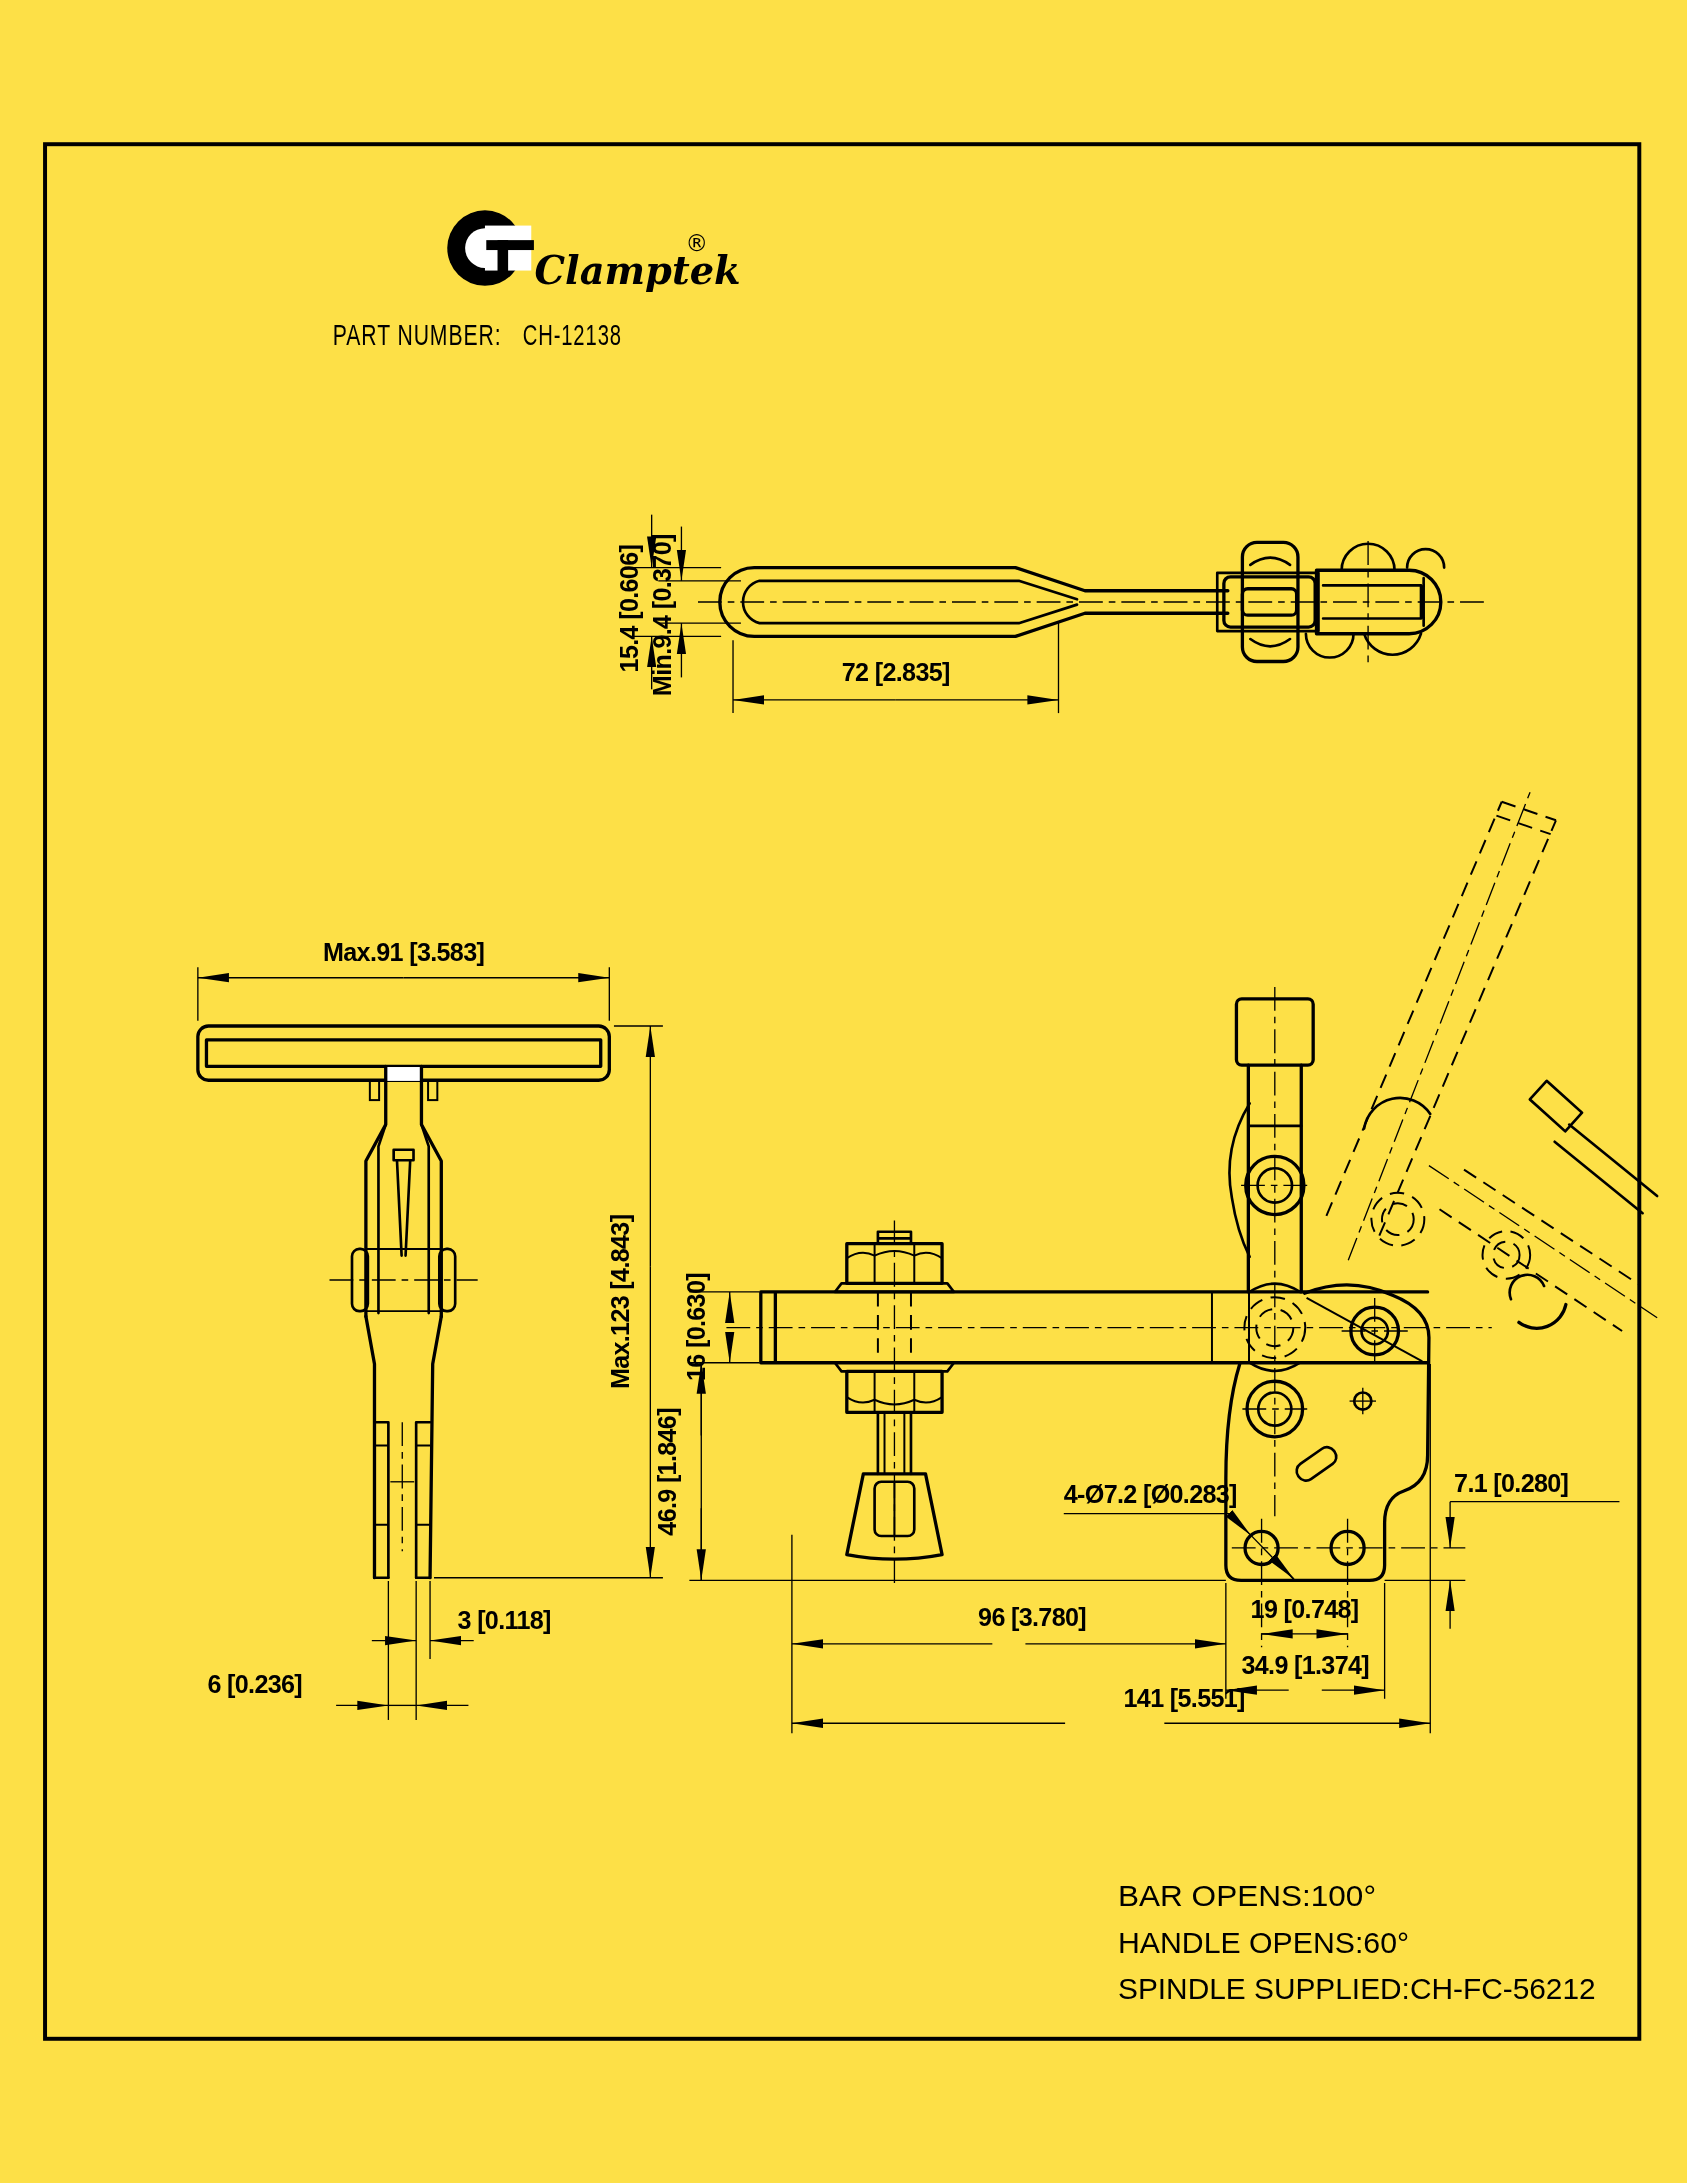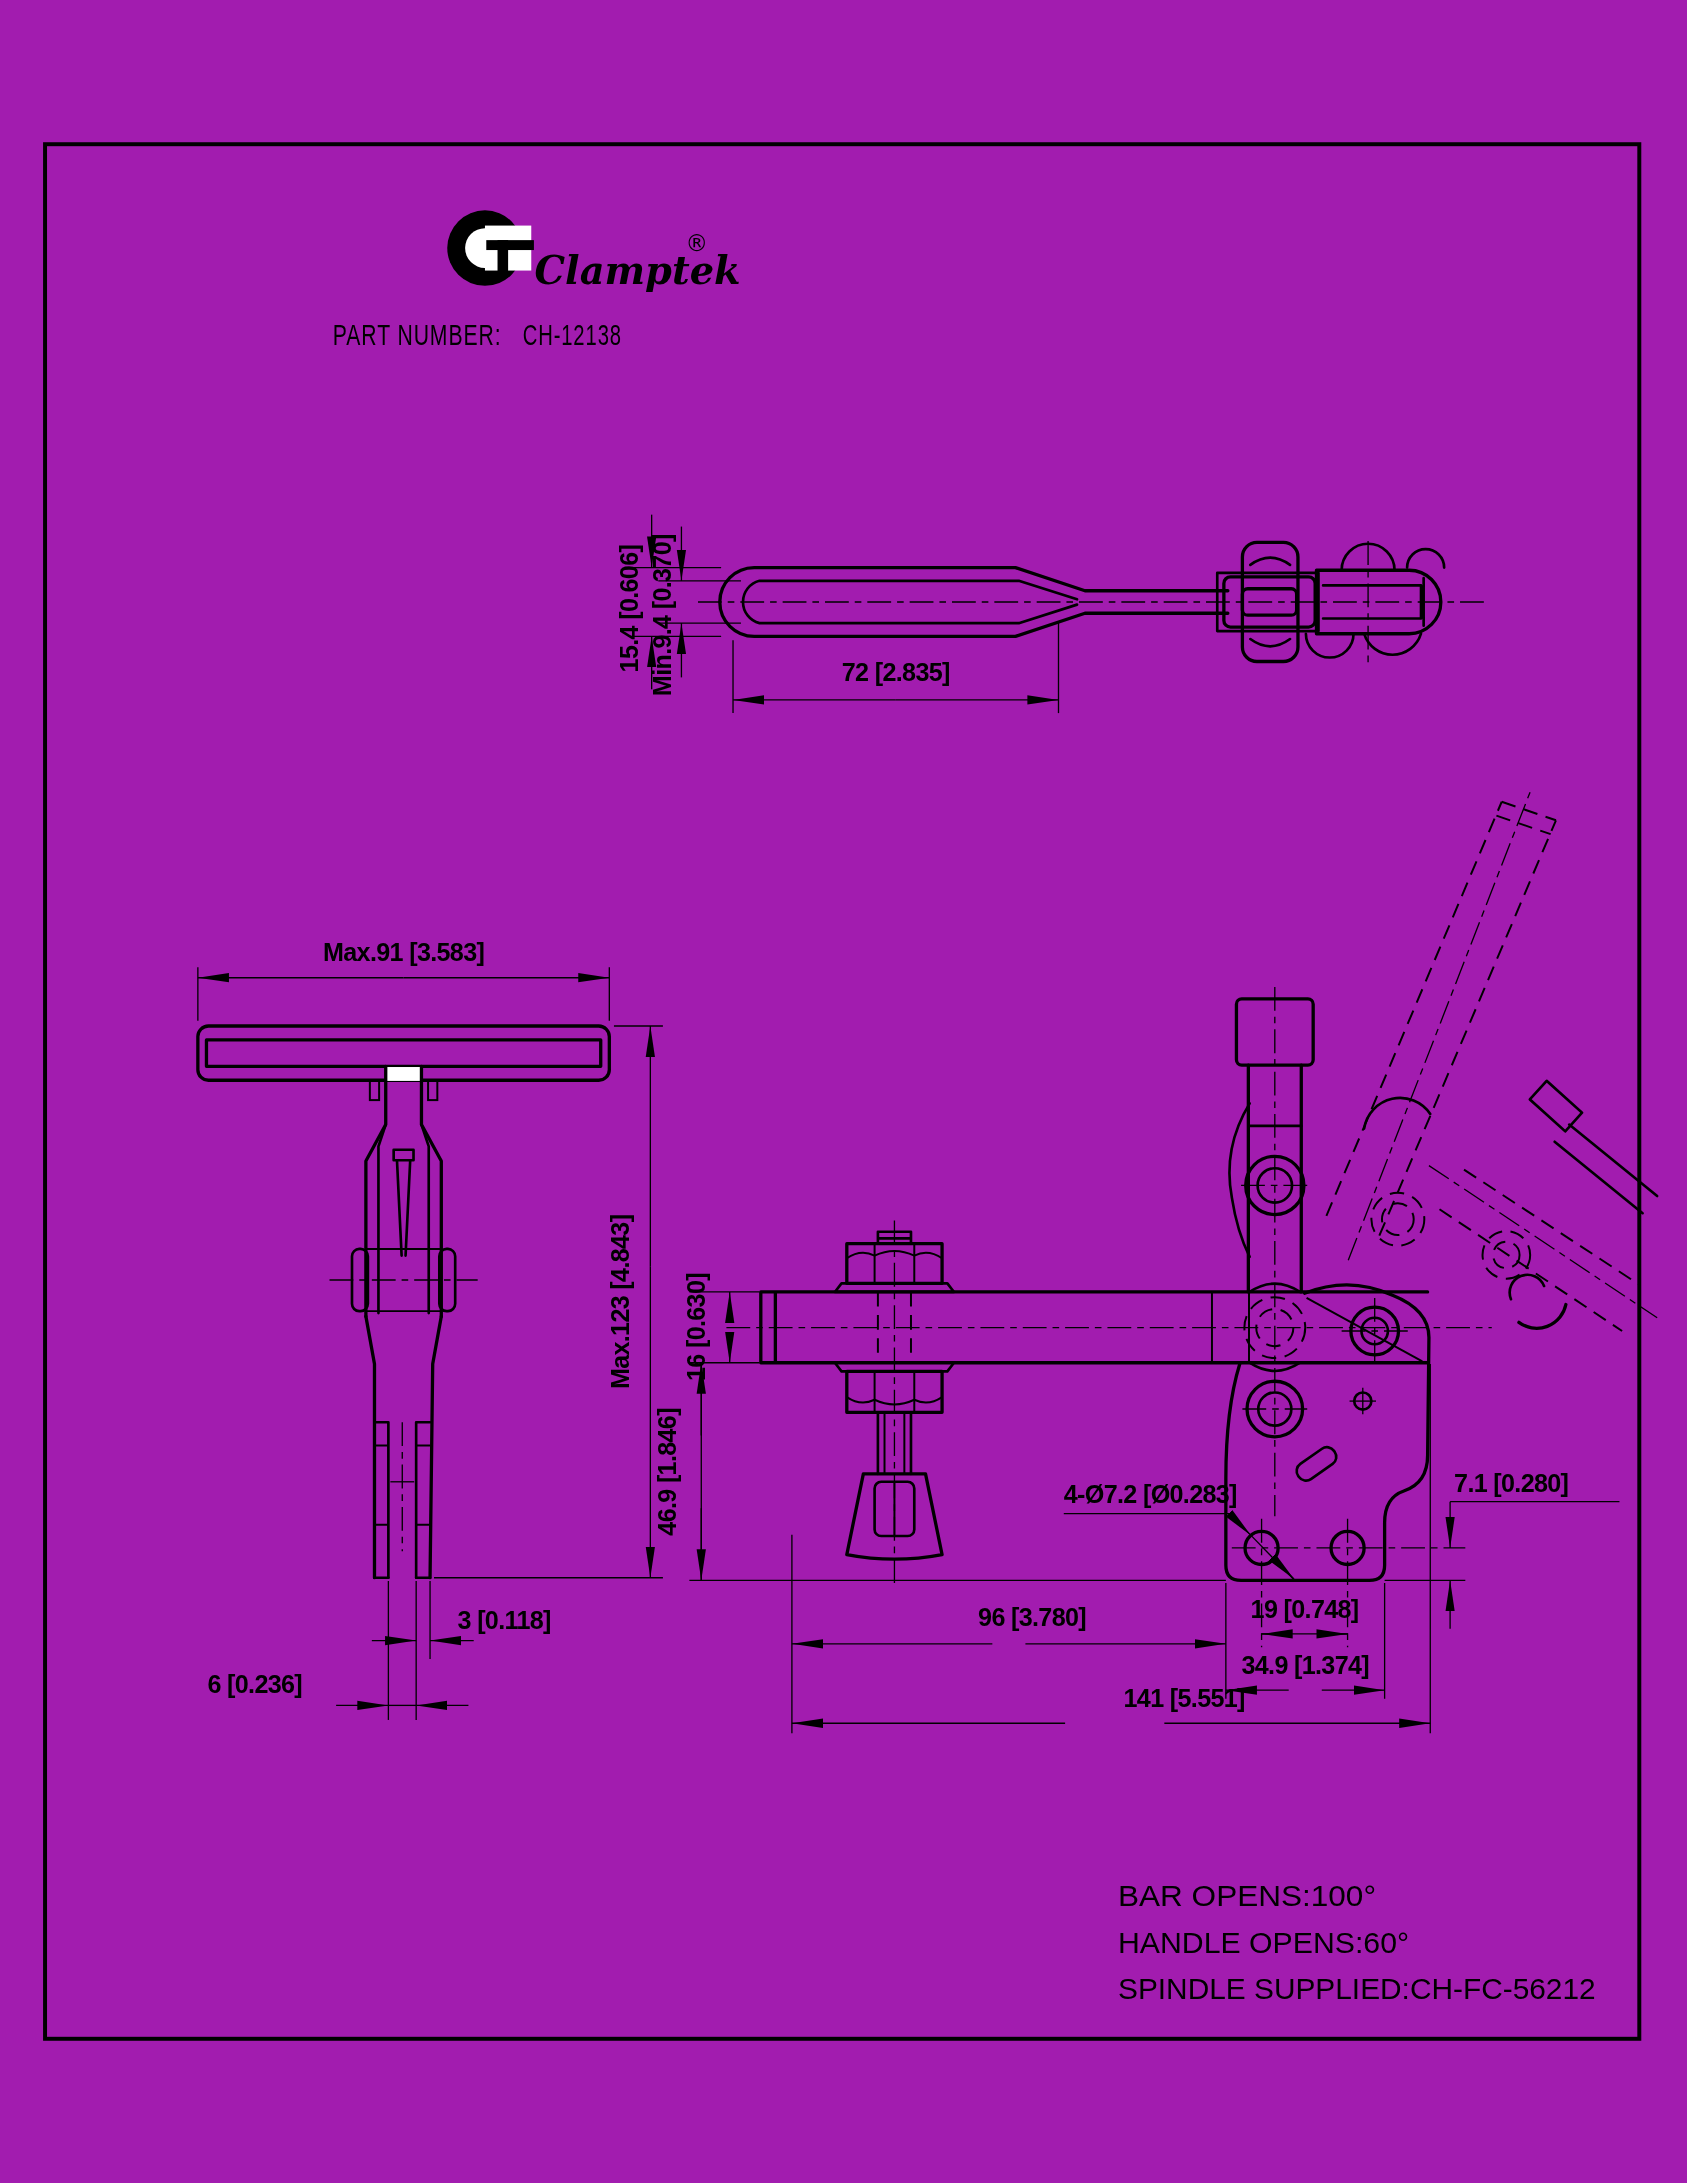--- a/index.html
+++ b/index.html
@@ -1,16 +1,16 @@
 <!DOCTYPE html>
 <html style="font-size:10.6px"><head>
 <meta charset="utf-8">
 <style>
   html,body{margin:0;padding:0;background:#ffffff;}
-  .page{position:relative;width:1687px;height:2183px;background:#a21caf;overflow:hidden;}
+  .page{position:relative;width:1687px;height:2183px;background:#fde047;overflow:hidden;}
   svg{position:absolute;left:0;top:0;}
   .ol{fill:none;stroke:#000;stroke-width:5;stroke-linejoin:round;stroke-linecap:round;}
   .ol4{fill:none;stroke:#000;stroke-width:4;stroke-linejoin:round;stroke-linecap:round;}
   .thin{fill:none;stroke:#000;stroke-width:2;}
   .thin3{fill:none;stroke:#000;stroke-width:3;}
   .cl{fill:none;stroke:#000;stroke-width:2;stroke-dasharray:36 9 10 9;}
   .hid{fill:none;stroke:#000;stroke-width:3;stroke-dasharray:22 13;}
   .dim{fill:none;stroke:#000;stroke-width:2;}
   .t-dim{font-family:"Liberation Sans",sans-serif;font-weight:700;font-size:38px;fill:#000;letter-spacing:-1px;}
   .t-note{font-family:"Liberation Sans",sans-serif;font-weight:400;font-size:46px;fill:#000;}

